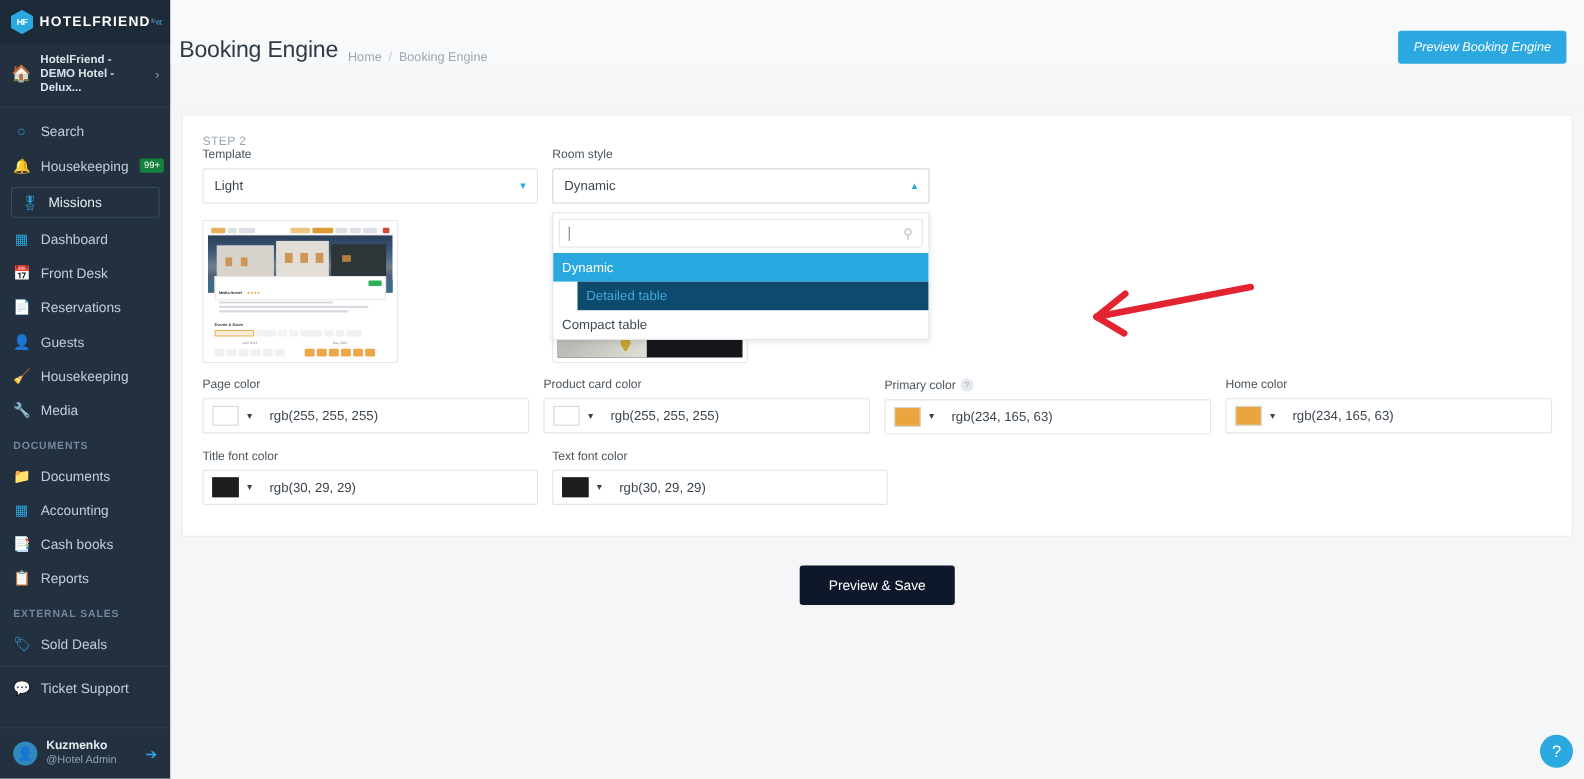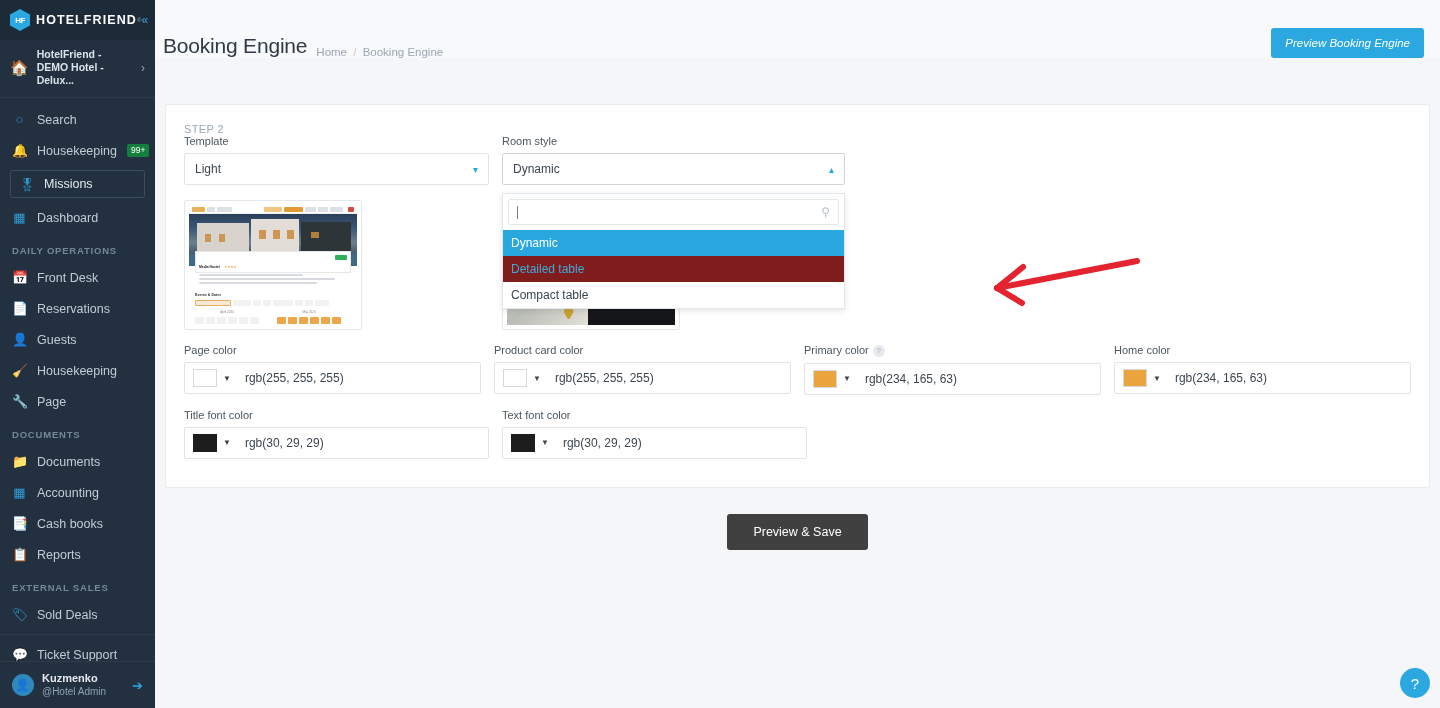--- a/index.html
+++ b/index.html
@@ -148,21 +148,21 @@
     background:#fff; border:1px solid #e2e7eb; box-shadow:0 2px 6px rgba(0,0,0,.10);
   }
   .dd-search {
     margin:5px; height:26px; border:1px solid #e2e7eb; border-radius:2px;
     display:flex; align-items:center; padding: 0 8px; position:relative;
   }
   .dd-caret { width:1px; height:13px; background:#7b848c; }
   .dd-search .sico { margin-left:auto; color:#b8c1c9; font-size:12px; }
   .dd-opt { font-size:12px; padding: 6px 8px; cursor:pointer; color:#3c4650; }
   .dd-opt.sel { background:#29a8e0; color:#fff; }
-  .dd-opt.hl { background:#7f1d1d; color:#42a8d8; }
+  .dd-opt.hl { background:#0c4a6e; color:#42a8d8;margin-left:22px; }
 
   .thumb {
     border:1px solid #e3e8ec; background:#fff; padding:4px; border-radius:2px;
     width:178px; height:130px; overflow:hidden;
   }
   .thumb-inner { width:100%; height:100%; position:relative; overflow:hidden; background:#fff;}
   .t-nav { height:9px; background:#fff; display:flex; align-items:center; gap:2px; padding:0 3px; border-bottom:1px solid #f0f0f0;}
   .t-pill { height:5px; border-radius:1px; }
   .t-hero {
     height:52px; position:relative;
@@ -197,21 +197,21 @@
   .color-field .cbox {
     height:32px; border:1px solid #dfe4e8; border-radius:2px; background:#fff;
     display:flex; align-items:center; padding: 0 8px; gap:6px;
   }
   .sw { width:24px; height:18px; border:1px solid #d5dadf; }
   .cb-chev { color:#3c4650; font-size:8px; }
   .cval { font-size:12px; color:#3c4650; margin-left:8px; }
 
   .footer-bar { text-align:center; padding: 26px 0; }
   .btn-save {
-    background:#404040; color:#fff; border:none; font-size:12.5px;
+    background:#0f172a; color:#fff; border:none; font-size:12.5px;
     padding: 11px 26px; border-radius:3px; cursor:pointer;
     font-family:"Liberation Sans", sans-serif;
   }
 
   .arrow-anno { position:absolute; left:820px; top:255px; pointer-events:none; z-index:60; }
   .help-fab {
     position:absolute; right:10px; bottom:10px; width:30px;height:30px;border-radius:50%;
     background:#2ca8e0; color:#fff; display:flex;align-items:center;justify-content:center;
     font-size:15px; cursor:pointer; z-index:55;
   }
@@ -252,40 +252,39 @@
     <div class="sb-item missions">
       <span class="ico">🎖</span>
       <span class="label">Missions</span>
     </div>
 
     <div class="sb-item">
       <span class="ico">▦</span>
       <span>Dashboard</span>
     </div>
 
-    <div class="sb-section">DAILY OPERATIONS</div>
     <div class="sb-item">
       <span class="ico">📅</span>
       <span>Front Desk</span>
     </div>
     <div class="sb-item">
       <span class="ico">📄</span>
       <span>Reservations</span>
     </div>
     <div class="sb-item">
       <span class="ico">👤</span>
       <span>Guests</span>
     </div>
     <div class="sb-item">
       <span class="ico">🧹</span>
       <span>Housekeeping</span>
     </div>
     <div class="sb-item">
       <span class="ico">🔧</span>
-      <span>Page</span>
+      <span>Media</span>
     </div>
 
     <div class="sb-section">DOCUMENTS</div>
     <div class="sb-item">
       <span class="ico">📁</span>
       <span>Documents</span>
     </div>
     <div class="sb-item">
       <span class="ico">▦</span>
       <span>Accounting</span>

